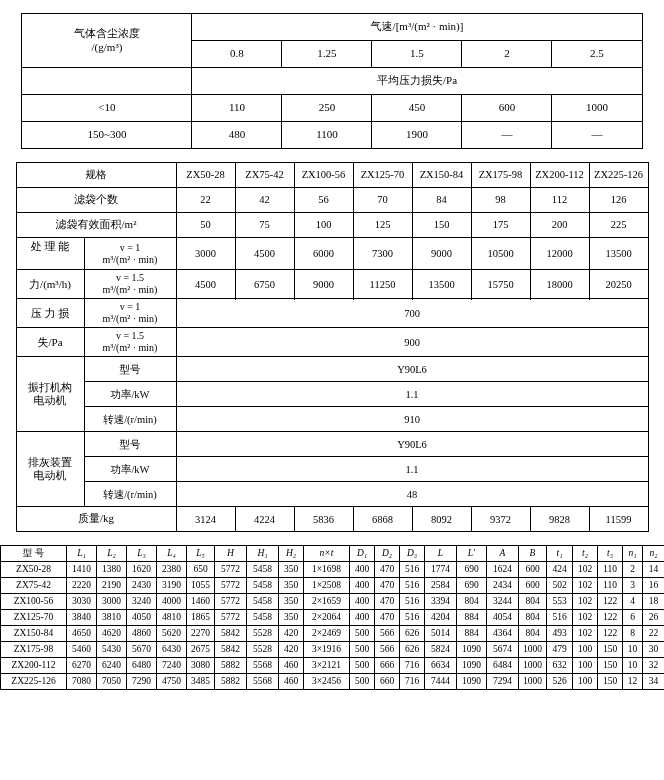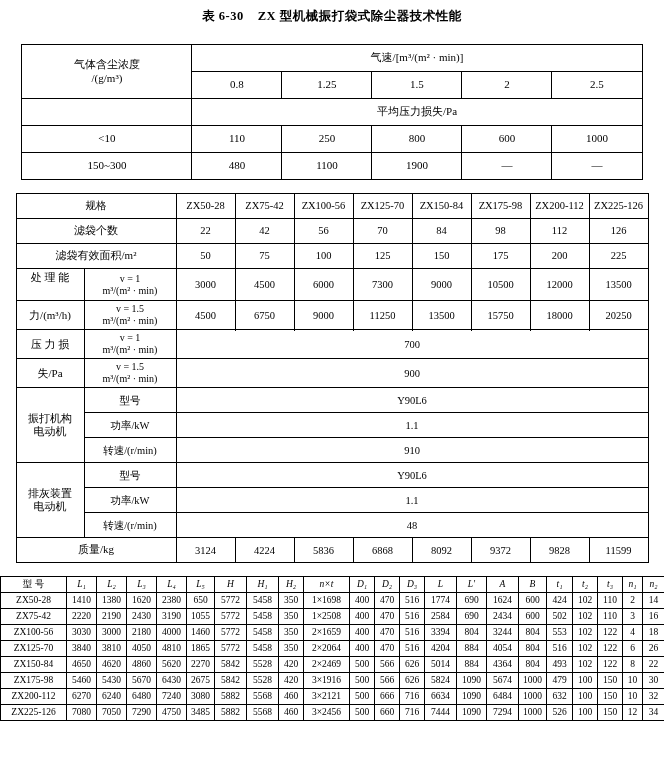--- a/index.html
+++ b/index.html
@@ -60,23 +60,20 @@
     font-size:11px;
   }
   .ital{font-style:italic;}
   .vstack div{line-height:1.2;}
 </style>
 </head>
 <body>
 
 <div class="page">
 
-  <div class="caption">
-    <span>表 6-30</span><span class="sp"></span><span>ZX 型机械振打袋式除尘器技术性能</span>
-  </div>
 
   <table class="tbl" id="t630">
     <colgroup>
       <col style="width:170px">
       <col style="width:90px">
       <col style="width:90px">
       <col style="width:90px">
       <col style="width:90px">
       <col style="width:90px">
     </colgroup>
@@ -98,21 +95,21 @@
         <td>2.5</td>
       </tr>
       <tr>
         <td>&nbsp;</td>
         <td colspan="5">平均压力损失/Pa</td>
       </tr>
       <tr>
         <td>&lt;10</td>
         <td>110</td>
         <td>250</td>
-        <td>800</td>
+        <td>450</td>
         <td>600</td>
         <td>1000</td>
       </tr>
       <tr>
         <td>150~300</td>
         <td>480</td>
         <td>1100</td>
         <td>1900</td>
         <td>—</td>
         <td>—</td>
@@ -400,21 +397,21 @@
         <td>110</td>
         <td>3</td>
         <td>16</td>
 
       </tr>
 
       <tr>
         <td class="model">ZX100-56</td>
         <td>3030</td>
         <td>3000</td>
-        <td>2180</td>
+        <td>3240</td>
         <td>4000</td>
         <td>1460</td>
         <td>5772</td>
         <td>5458</td>
         <td>350</td>
         <td>2×1659</td>
         <td>400</td>
         <td>470</td>
         <td>516</td>
         <td>3394</td>

